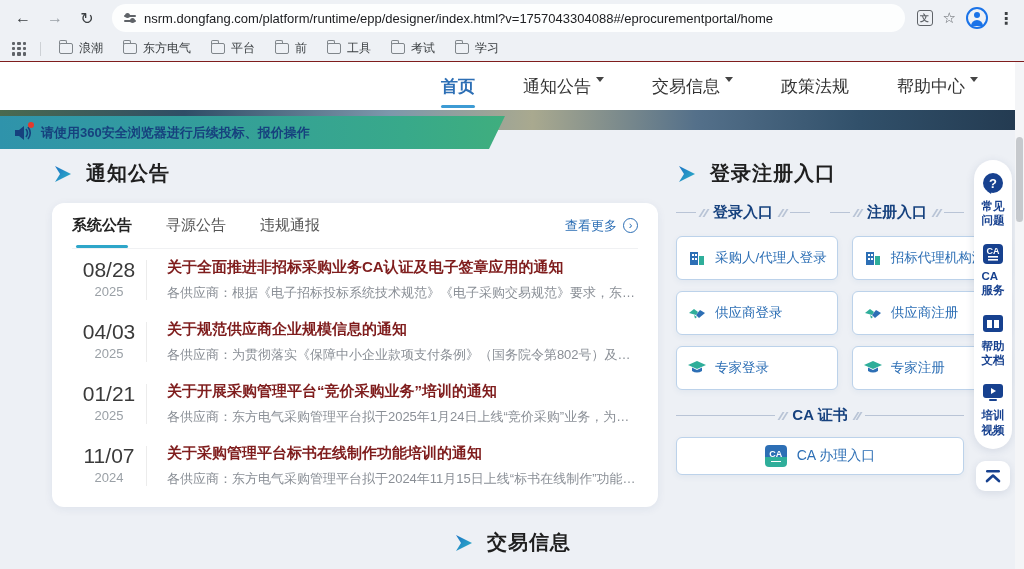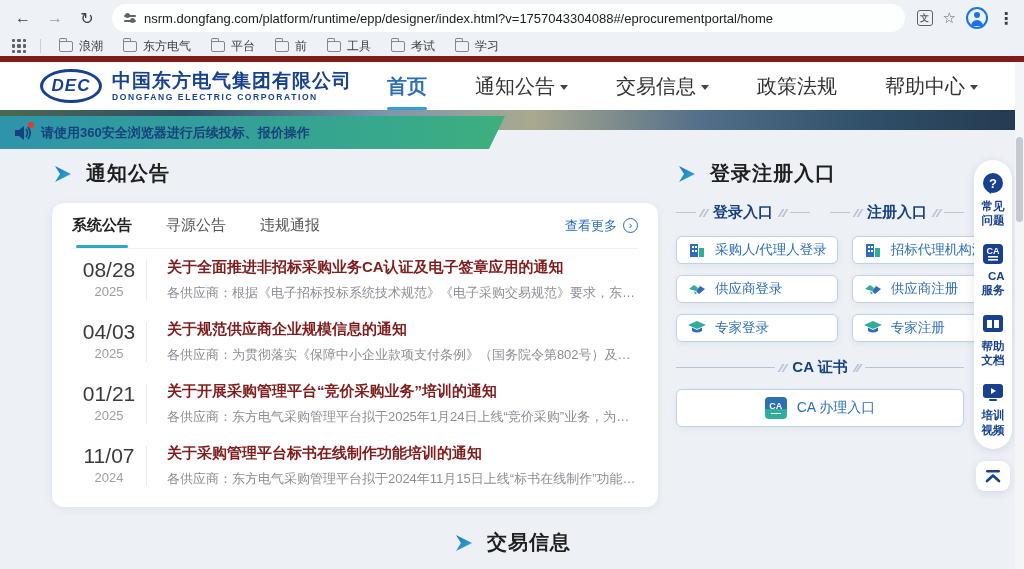--- a/index.html
+++ b/index.html
@@ -19,38 +19,38 @@
   .tune-icon i::after { content:""; position:absolute; top:-2px; width:5px; height:5px; border-radius:50%; background:#5f6368; }
   .tune-icon i:nth-child(1)::after { left:1px; } .tune-icon i:nth-child(2)::after { right:1px; }
   .omni-right { margin-left:auto; display:flex; align-items:center; gap:10px; }
   .translate-icon { width:16px; height:16px; border:1.5px solid #5f6368; border-radius:3px; font-size:9px; color:#5f6368;
                     display:flex; align-items:center; justify-content:center; font-weight:bold; }
   .star-glyph { font-size:15px; color:#5f6368; }
   .profile-icon { width:22px; height:22px; border-radius:50%; border:2px solid #1a73e8; position:relative; }
   .profile-icon::before { content:""; position:absolute; top:3px; left:6px; width:6px; height:6px; border-radius:50%; background:#1a73e8; }
   .profile-icon::after { content:""; position:absolute; bottom:1px; left:3px; width:12px; height:6px; border-radius:6px 6px 0 0; background:#1a73e8; }
   .menu-glyph { font-size:16px; color:#3c4043; font-weight:bold; }
-  .bookmarks-bar { height:26px; display:flex; align-items:center; padding:0 12px; gap:4px; border-bottom:6px solid #7f1d1d; }
+  .bookmarks-bar { height:26px; display:flex; align-items:center; padding:0 12px; gap:4px; border-bottom:1px solid #7f1d1d; }
   .apps-grid { width:14px; height:14px; display:grid; grid-template-columns:repeat(3,1fr); gap:2px; margin-right:4px; }
   .apps-grid i { background:#5f6368; border-radius:1px; }
   .bm-sep { width:1px; height:14px; background:#cdd1d5; margin:0 6px; }
   .bookmark { display:flex; align-items:center; gap:6px; padding:3px 8px; border-radius:4px; cursor:pointer; }
   .folder-icon { width:14px; height:11px; border:1.4px solid #80868b; border-radius:2px; position:relative; }
   .folder-icon::before { content:""; position:absolute; top:-4px; left:-1px; width:6px; height:3px; border:1.4px solid #80868b; border-bottom:none; border-radius:2px 2px 0 0; }
   .bookmark span.lbl { font-size:12px; color:#3c4043; }
 
   
   .site-header { height:48px; background:#ffffff; display:flex; align-items:center; padding:0 44px 0 40px; }
   .logo-wrap { display:flex; align-items:center; gap:10px; }
   .dec-oval { width:62px; height:34px; border:3px solid #17418f; border-radius:50%; display:flex; align-items:center; justify-content:center;
               color:#17418f; font-weight:bold; font-size:17px; font-style:italic; letter-spacing:1px; }
   .company-cn { font-size:19px; font-weight:bold; color:#17418f; letter-spacing:1px; line-height:1.15; }
   .company-en { font-size:8.5px; font-weight:bold; color:#17418f; letter-spacing:1.6px; }
   .main-nav { margin-left:auto; display:flex; align-items:center; gap:44px; }
-  .nav-item { font-size:20px; color:#333; display:flex; align-items:center; gap:5px; cursor:pointer; padding:6px 2px; position:relative; }
+  .nav-item { font-size:17px; color:#333; display:flex; align-items:flex-start; gap:5px; cursor:pointer; padding:6px 2px; position:relative; }
   .nav-item.active { color:#2d6fb5; font-weight:bold; }
   .nav-item.active::after { content:""; position:absolute; left:2px; right:2px; bottom:-4px; height:3px; background:#3d9bd4; border-radius:2px; }
   .caret { width:0; height:0; border-left:4px solid transparent; border-right:4px solid transparent; border-top:5px solid #444; margin-top:2px; }
 
   
   .hero-zone { position:relative; height:20px;
     background:linear-gradient(90deg,#4a6a4f 0%,#2f4d66 18%,#7d97ab 38%,#a9a98f 52%,#54708a 68%,#31506a 84%,#233a50 100%); }
   .ticker { position:absolute; left:0; top:6px; width:505px; height:33px; z-index:5;
             background:linear-gradient(90deg,#2f93ab 0%,#38a98a 80%,#3fae7e 100%);
             clip-path:polygon(0 0,100% 0,calc(100% - 16px) 100%,0 100%);
@@ -86,40 +86,40 @@
   .item-desc { font-size:13px; color:#8a8f96; margin-top:7px; white-space:nowrap; overflow:hidden; text-overflow:ellipsis; }
 
   
   .sub-headers { display:flex; gap:20px; margin:6px 0 14px 0; }
   .sub-head { flex:1; display:flex; align-items:center; gap:5px; }
   .sub-head .line { flex:1; height:1px; background:#b9c4d6; }
   .slashes { display:flex; gap:2px; }
   .slashes i { display:block; width:1.5px; height:8px; background:#b9c4d6; transform:skewX(-32deg); }
   .sub-head .txt { font-size:15px; font-weight:bold; color:#16417e; padding:0 2px; white-space:nowrap; }
   .btn-grid { display:grid; grid-template-columns:1fr 1fr; column-gap:14px; row-gap:11px; }
-  .entry-btn { height:28px; background:#fff; border:1px solid #bcd2ea; border-radius:6px; display:flex; align-items:center;
+  .entry-btn { height:44px; background:#fff; border:1px solid #bcd2ea; border-radius:6px; display:flex; align-items:center;
                padding:0 10px; gap:8px; cursor:pointer; box-shadow:0 2px 6px rgba(40,80,140,.06); }
   .entry-btn span.lbl { font-size:13.5px; color:#2d6fb5; white-space:nowrap; }
   .ca-head { margin:16px 0 12px 0;text-align:right; }
   .ca-btn { height:38px; width:100%; background:#fff; border:1px solid #bcd2ea; border-radius:6px; display:flex; align-items:center;
             justify-content:center; gap:10px; cursor:pointer; box-shadow:0 2px 6px rgba(40,80,140,.06); }
   .ca-btn span.lbl { font-size:14px; color:#2d6fb5; }
   .ca-badge { width:22px; height:22px; border-radius:4px; background:linear-gradient(180deg,#2d6fb5 55%,#2fae9a 55%); color:#fff;
               font-size:9px; font-weight:bold; display:flex; align-items:center; justify-content:center; flex-direction:column; line-height:1; }
   .ca-badge i { display:block; width:10px; height:1.5px; background:#fff; margin-top:2px; }
 
   
   .bottom-head { display:flex; align-items:center; justify-content:center; gap:12px; margin:22px 0 0 0; }
 
   
   .quickbar { position:absolute; right:12px; top:160px; width:38px; display:flex; flex-direction:column; align-items:center; }
   .qb-pill { background:#fff; border-radius:19px; box-shadow:0 2px 10px rgba(30,60,110,.12); padding:12px 3px; width:38px;
              display:flex; flex-direction:column; align-items:center; gap:14px; }
   .qb-item { display:flex; flex-direction:column; align-items:center; gap:3px; cursor:pointer; }
-  .qb-label { font-size:11.5px; color:#17418f; font-weight:bold; line-height:1.25; text-align:right; }
+  .qb-label { font-size:11.5px; color:#17418f; font-weight:bold; line-height:1.25; text-align:left; }
   .to-top { margin-top:12px; width:34px; height:30px; background:#fff; border-radius:9px; box-shadow:0 2px 8px rgba(30,60,110,.12);
             display:flex; align-items:center; justify-content:center; cursor:pointer; }
 
   
   .scrollbar { position:absolute; right:0; top:62px; bottom:0; width:9px; background:#f4f5f7; }
   .scroll-thumb { position:absolute; top:75px; right:1px; width:7px; height:85px; background:#c6c9cd; border-radius:4px; }
 </style>
 </head>
 <body>
 
@@ -180,27 +180,20 @@
         <span class="lbl">考试</span>
       </div>
     <div class="bookmark">
         <span class="folder-icon"></span>
         <span class="lbl">学习</span>
       </div>
   </div>
 </div>
 
 <div class="site-header">
-  <div class="logo-wrap">
-    <div class="dec-oval">DEC</div>
-    <div>
-      <div class="company-cn">中国东方电气集团有限公司</div>
-      <div class="company-en">DONGFANG ELECTRIC CORPORATION</div>
-    </div>
-  </div>
   <div class="main-nav">
     <div class="nav-item active">
         <span>首页</span>
       </div>
     <div class="nav-item">
         <span>通知公告</span>
         <span class="caret"></span>
       </div>
     <div class="nav-item">
         <span>交易信息</span>

